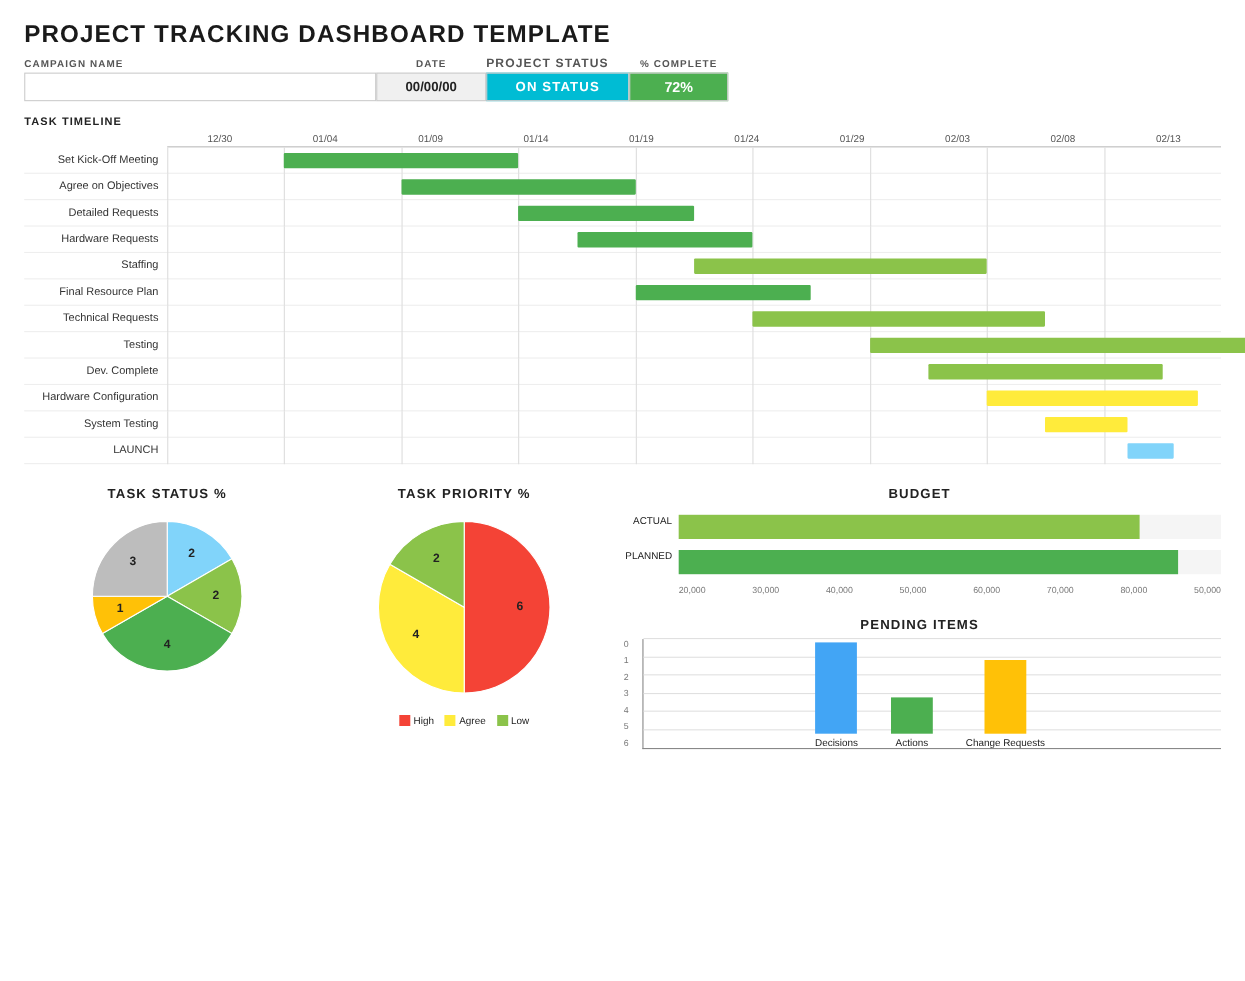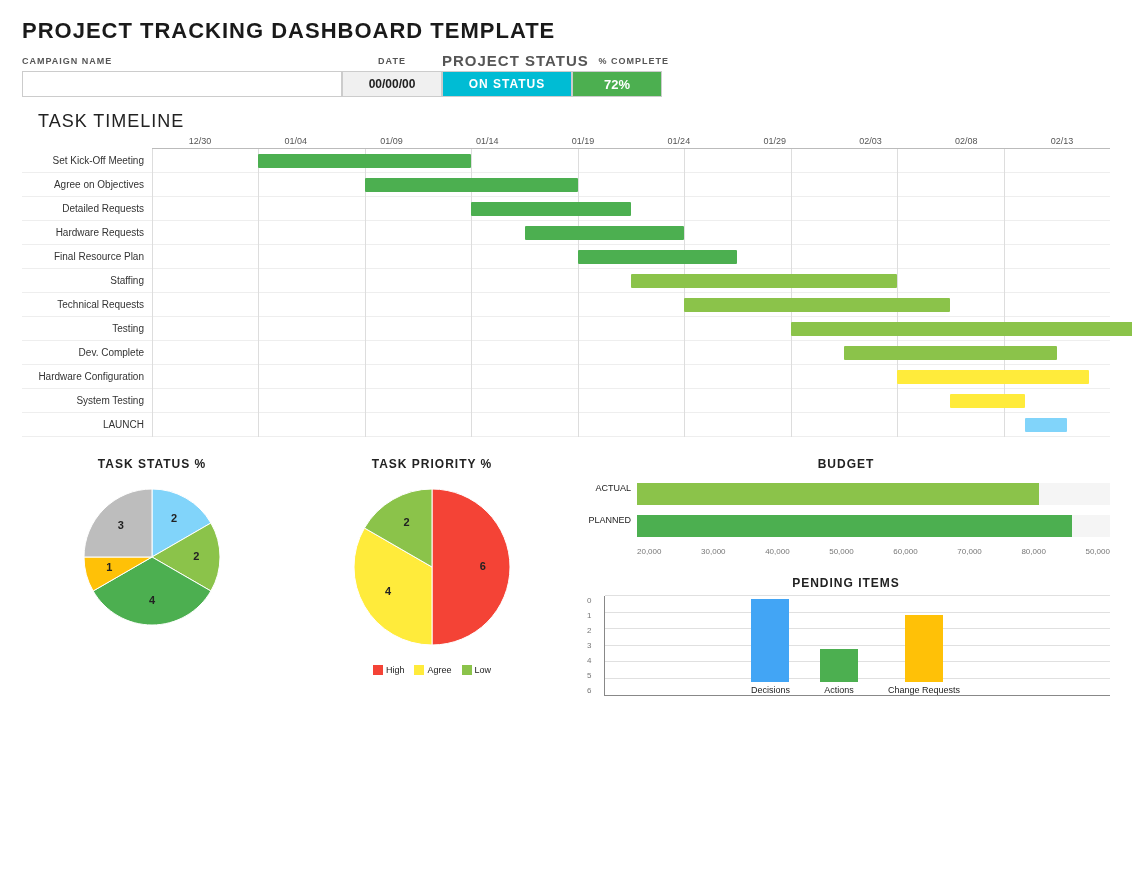--- a/index.html
+++ b/index.html
@@ -3,41 +3,41 @@
   <meta charset="utf-8">
   <style>
     * { box-sizing: border-box; margin: 0; padding: 0; }
     body { font-family: Arial, sans-serif; background: #fff; padding: 18px 22px; font-size: 11px; color: #222; }
     
     h1.main-title { font-size: 22px; font-weight: 900; letter-spacing: 1px; color: #1a1a1a; margin-bottom: 8px; }
     
     .header-row { display: flex; align-items: center; gap: 0; margin-bottom: 14px; }
     .campaign-name-label { font-size: 9px; font-weight: 700; letter-spacing: 1px; color: #555; min-width: 320px; }
     .date-label { font-size: 9px; font-weight: 700; letter-spacing: 1px; color: #555; min-width: 100px; text-align: center; }
-    .status-label { font-size: 15px; font-weight: 700; letter-spacing: 1px; color: #555; min-width: 130px; text-align: right; }
+    .status-label { font-size: 11px; font-weight: 700; letter-spacing: 1px; color: #555; min-width: 130px; text-align: left; }
     .complete-label { font-size: 9px; font-weight: 700; letter-spacing: 1px; color: #555; min-width: 90px; text-align: center; }
     .campaign-name-value { min-width: 320px; border: 1px solid #ccc; height: 26px; }
     .date-value { min-width: 100px; border: 1px solid #ccc; height: 26px; background: #f0f0f0; display: flex; align-items: center; justify-content: center; font-weight: 700; font-size: 12px; }
     .status-value { min-width: 130px; border: 1px solid #ccc; height: 26px; background: #00bcd4; display: flex; align-items: center; justify-content: center; font-weight: 700; font-size: 12px; color: #fff; letter-spacing: 1px; }
     .complete-value { min-width: 90px; border: 1px solid #ccc; height: 26px; background: #4caf50; display: flex; align-items: center; justify-content: center; font-weight: 700; font-size: 13px; color: #fff; }
     
-    h2.section-title { font-size: 18px; font-weight: 400; letter-spacing: 1px; margin: 8px 0 4px 16px; }
+    h2.section-title { font-size: 10px; font-weight: 700; letter-spacing: 1px; margin: 8px 0 4px 0; }
     
     
     .gantt-container { position: relative; margin-bottom: 20px; }
     .gantt-header { display: flex; margin-left: 130px; border-bottom: 1px solid #bbb; padding-bottom: 2px; margin-bottom: 0; }
     .gantt-date-label { font-size: 9px; color: #555; text-align: center; }
     .gantt-body { position: relative; }
     .gantt-row { display: flex; align-items: center; height: 24px; border-bottom: 1px solid #eee; }
     .gantt-task-label { width: 130px; font-size: 10px; color: #333; text-align: right; padding-right: 8px; flex-shrink: 0; }
     .gantt-bar-area { flex: 1; position: relative; height: 24px; }
     .gantt-bar { position: absolute; height: 14px; top: 5px; border-radius: 1px; }
     
     
-    .bottom-section { display: flex; gap: 20px; }
+    .bottom-section { display: flex; gap: 10px; }
     .chart-box { flex: 1; }
     .chart-title { font-size: 12px; font-weight: 900; text-align: center; letter-spacing: 1px; margin-bottom: 6px; }
     
     
     .pie-area { display: flex; flex-direction: column; align-items: center; }
     .pie-legend { display: flex; flex-wrap: wrap; gap: 4px 10px; margin-top: 8px; font-size: 9px; justify-content: center; }
     .legend-item { display: flex; align-items: center; gap: 3px; }
     .legend-dot { width: 10px; height: 10px; flex-shrink: 0; }
     
     
@@ -143,47 +143,47 @@
           <div style="position: absolute; top: 0px; bottom: 0px; left: 33.3333%; border-left: 1px solid rgb(221, 221, 221);"></div>
           <div style="position: absolute; top: 0px; bottom: 0px; left: 44.4444%; border-left: 1px solid rgb(221, 221, 221);"></div>
           <div style="position: absolute; top: 0px; bottom: 0px; left: 55.5556%; border-left: 1px solid rgb(221, 221, 221);"></div>
           <div style="position: absolute; top: 0px; bottom: 0px; left: 66.6667%; border-left: 1px solid rgb(221, 221, 221);"></div>
           <div style="position: absolute; top: 0px; bottom: 0px; left: 77.7778%; border-left: 1px solid rgb(221, 221, 221);"></div>
           <div style="position: absolute; top: 0px; bottom: 0px; left: 88.8889%; border-left: 1px solid rgb(221, 221, 221);"></div>
           <div class="gantt-bar" style="left: 38.8889%; width: 16.6667%; background: rgb(76, 175, 80);"></div>
         </div>
       </div>
       <div class="gantt-row">
+        <div class="gantt-task-label">Staffing</div>
+        <div class="gantt-bar-area">
+          <div style="position: absolute; top: 0px; bottom: 0px; left: 0%; border-left: 1px solid rgb(221, 221, 221);"></div>
+          <div style="position: absolute; top: 0px; bottom: 0px; left: 11.1111%; border-left: 1px solid rgb(221, 221, 221);"></div>
+          <div style="position: absolute; top: 0px; bottom: 0px; left: 22.2222%; border-left: 1px solid rgb(221, 221, 221);"></div>
+          <div style="position: absolute; top: 0px; bottom: 0px; left: 33.3333%; border-left: 1px solid rgb(221, 221, 221);"></div>
+          <div style="position: absolute; top: 0px; bottom: 0px; left: 44.4444%; border-left: 1px solid rgb(221, 221, 221);"></div>
+          <div style="position: absolute; top: 0px; bottom: 0px; left: 55.5556%; border-left: 1px solid rgb(221, 221, 221);"></div>
+          <div style="position: absolute; top: 0px; bottom: 0px; left: 66.6667%; border-left: 1px solid rgb(221, 221, 221);"></div>
+          <div style="position: absolute; top: 0px; bottom: 0px; left: 77.7778%; border-left: 1px solid rgb(221, 221, 221);"></div>
+          <div style="position: absolute; top: 0px; bottom: 0px; left: 88.8889%; border-left: 1px solid rgb(221, 221, 221);"></div>
+          <div class="gantt-bar" style="left: 50%; width: 27.7778%; background: rgb(139, 195, 74);"></div>
+        </div>
+      </div>
+      <div class="gantt-row">
         <div class="gantt-task-label">Final Resource Plan</div>
         <div class="gantt-bar-area">
           <div style="position: absolute; top: 0px; bottom: 0px; left: 0%; border-left: 1px solid rgb(221, 221, 221);"></div>
           <div style="position: absolute; top: 0px; bottom: 0px; left: 11.1111%; border-left: 1px solid rgb(221, 221, 221);"></div>
           <div style="position: absolute; top: 0px; bottom: 0px; left: 22.2222%; border-left: 1px solid rgb(221, 221, 221);"></div>
           <div style="position: absolute; top: 0px; bottom: 0px; left: 33.3333%; border-left: 1px solid rgb(221, 221, 221);"></div>
           <div style="position: absolute; top: 0px; bottom: 0px; left: 44.4444%; border-left: 1px solid rgb(221, 221, 221);"></div>
           <div style="position: absolute; top: 0px; bottom: 0px; left: 55.5556%; border-left: 1px solid rgb(221, 221, 221);"></div>
           <div style="position: absolute; top: 0px; bottom: 0px; left: 66.6667%; border-left: 1px solid rgb(221, 221, 221);"></div>
           <div style="position: absolute; top: 0px; bottom: 0px; left: 77.7778%; border-left: 1px solid rgb(221, 221, 221);"></div>
           <div style="position: absolute; top: 0px; bottom: 0px; left: 88.8889%; border-left: 1px solid rgb(221, 221, 221);"></div>
           <div class="gantt-bar" style="left: 44.4444%; width: 16.6667%; background: rgb(76, 175, 80);"></div>
-        </div>
-      </div>
-      <div class="gantt-row">
-        <div class="gantt-task-label">Staffing</div>
-        <div class="gantt-bar-area">
-          <div style="position: absolute; top: 0px; bottom: 0px; left: 0%; border-left: 1px solid rgb(221, 221, 221);"></div>
-          <div style="position: absolute; top: 0px; bottom: 0px; left: 11.1111%; border-left: 1px solid rgb(221, 221, 221);"></div>
-          <div style="position: absolute; top: 0px; bottom: 0px; left: 22.2222%; border-left: 1px solid rgb(221, 221, 221);"></div>
-          <div style="position: absolute; top: 0px; bottom: 0px; left: 33.3333%; border-left: 1px solid rgb(221, 221, 221);"></div>
-          <div style="position: absolute; top: 0px; bottom: 0px; left: 44.4444%; border-left: 1px solid rgb(221, 221, 221);"></div>
-          <div style="position: absolute; top: 0px; bottom: 0px; left: 55.5556%; border-left: 1px solid rgb(221, 221, 221);"></div>
-          <div style="position: absolute; top: 0px; bottom: 0px; left: 66.6667%; border-left: 1px solid rgb(221, 221, 221);"></div>
-          <div style="position: absolute; top: 0px; bottom: 0px; left: 77.7778%; border-left: 1px solid rgb(221, 221, 221);"></div>
-          <div style="position: absolute; top: 0px; bottom: 0px; left: 88.8889%; border-left: 1px solid rgb(221, 221, 221);"></div>
-          <div class="gantt-bar" style="left: 50%; width: 27.7778%; background: rgb(139, 195, 74);"></div>
         </div>
       </div>
       <div class="gantt-row">
         <div class="gantt-task-label">Technical Requests</div>
         <div class="gantt-bar-area">
           <div style="position: absolute; top: 0px; bottom: 0px; left: 0%; border-left: 1px solid rgb(221, 221, 221);"></div>
           <div style="position: absolute; top: 0px; bottom: 0px; left: 11.1111%; border-left: 1px solid rgb(221, 221, 221);"></div>
           <div style="position: absolute; top: 0px; bottom: 0px; left: 22.2222%; border-left: 1px solid rgb(221, 221, 221);"></div>
           <div style="position: absolute; top: 0px; bottom: 0px; left: 33.3333%; border-left: 1px solid rgb(221, 221, 221);"></div>
           <div style="position: absolute; top: 0px; bottom: 0px; left: 44.4444%; border-left: 1px solid rgb(221, 221, 221);"></div>

